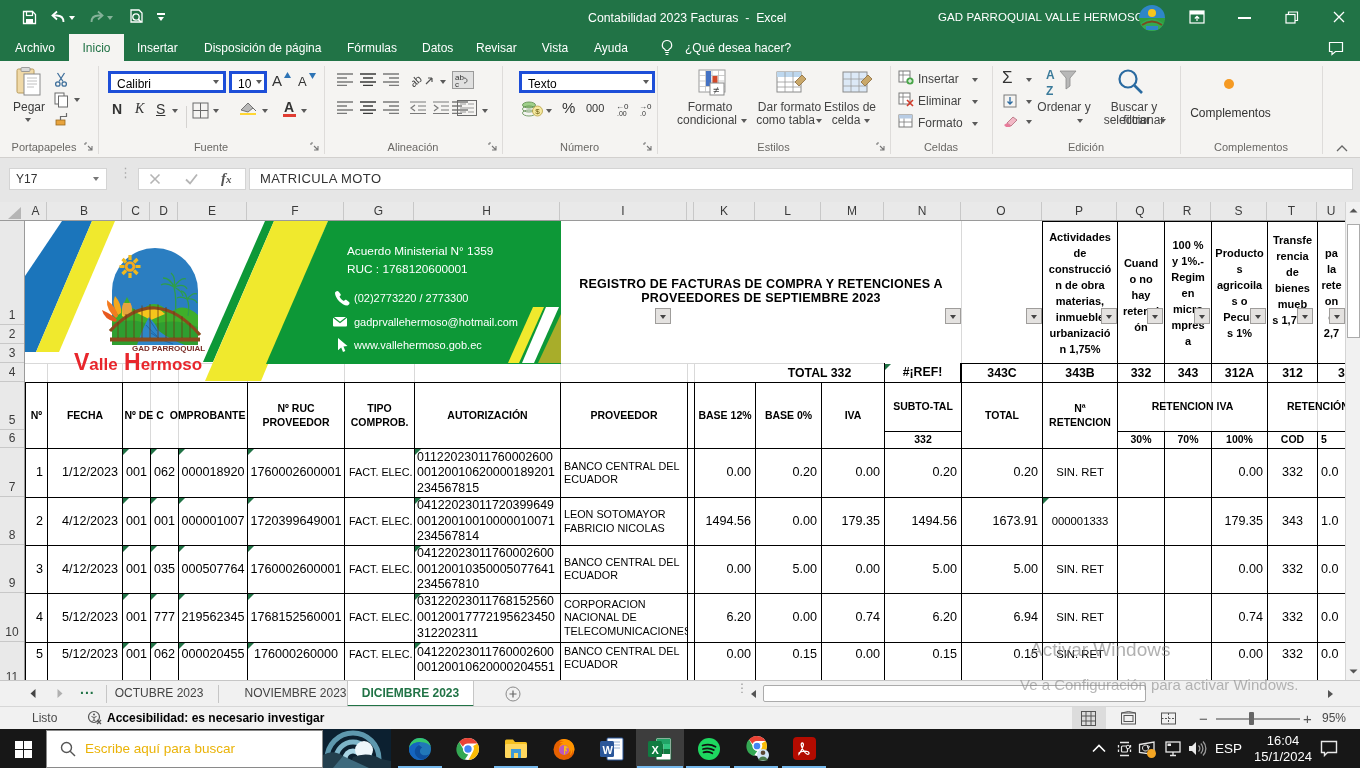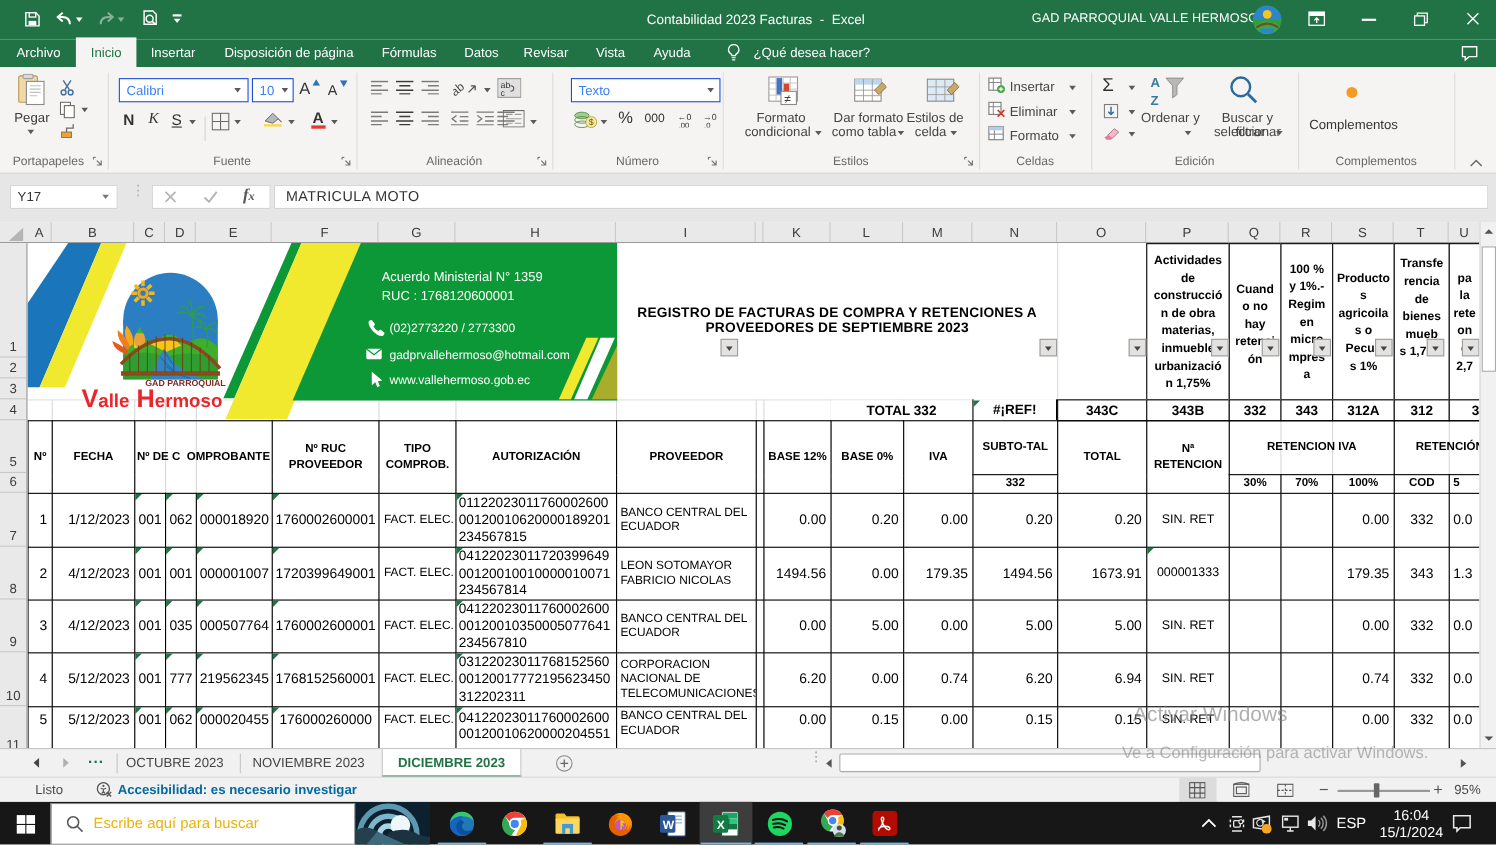--- a/index.html
+++ b/index.html
@@ -11,21 +11,21 @@
 #titlebar .t{position:absolute;color:#fff;font-size:12.5px;white-space:nowrap;}
 
 #tabrow{position:absolute;left:0;top:36px;width:1360px;height:25px;background:#217346;}
 #tabrow .tab{position:absolute;top:0;height:25px;line-height:25px;color:#fff;font-size:12px;text-align:center;white-space:nowrap;}
 #inicioTab{position:absolute;left:69px;top:34px;width:55px;height:27px;background:#f5f4f2;color:#217346;font-size:12px;text-align:center;line-height:29px;}
 
 #ribbon{position:absolute;left:0;top:61px;width:1360px;height:97px;background:#f5f4f2;border-bottom:1px solid #d2d0ce;}
 .gdiv{position:absolute;top:5px;height:88px;width:1px;background:#dedcda;}
 .glabel{position:absolute;top:80px;height:14px;font-size:11px;color:#6a6865;text-align:center;white-space:nowrap;}
 .rtext{position:absolute;font-size:12px;color:#444;white-space:nowrap;}
-.combo{position:absolute;background:#fff;border:1px solid #1d4ed8;font-size:12px;color:#3b82f6;}
+.combo{position:absolute;background:#fff;border:3px solid #1d4ed8;font-size:12px;color:#000000;}
 .caret{position:absolute;width:0;height:0;border-left:3.5px solid transparent;border-right:3.5px solid transparent;border-top:4px solid #5a5a5a;}
 .launcher{position:absolute;width:10px;height:10px;}
 
 #fbar{position:absolute;left:0;top:158px;width:1360px;height:44px;background:#e6e6e6;}
 .fbox{position:absolute;background:#fff;border:1px solid #d4d4d4;}
 
 #colhdr{position:absolute;left:0;top:202px;width:1360px;height:19px;background:#e9e9e9;border-bottom:1px solid #9a9a9a;}
 #colhdr .cl{position:absolute;top:0;height:18px;line-height:19px;text-align:center;font-size:12px;color:#3b3b3b;border-right:1px solid #c8c8c8;}
 
 #sheet{position:absolute;left:0;top:221px;width:1345px;height:459px;background:#fff;overflow:hidden;}
@@ -662,21 +662,21 @@
             <td class="cR">1494.56</td>
             <td class="cR">0.00</td>
             <td class="cR">179.35</td>
             <td class="cR">1494.56</td>
             <td class="cR">1673.91</td>
             <td class="fP">000001333</td>
             <td></td>
             <td></td>
             <td class="cR">179.35</td>
             <td>343</td>
-            <td class="cL">1.3</td>
+            <td class="cL">1.0</td>
 </tr>
 <tr style="height:47px">
  <td class="cR">3</td>
             <td class="cR">4/12/2023</td>
             <td>001</td>
             <td>035</td>
             <td>000507764</td>
             <td>1760002600001</td>
             <td class="fG">FACT. ELEC.</td>
             <td class="cA">04122023011760002600<br>00120010350005077641<br>234567810</td>
@@ -786,21 +786,21 @@
  <svg class="abs" style="left:28px;top:7px" width="10" height="11" viewBox="0 0 10 11">
         <path d="M7.5 1 2.5 5.5 7.5 10z" fill="#444"></path>
       </svg>
  <svg class="abs" style="left:55px;top:7px" width="10" height="11" viewBox="0 0 10 11">
         <path d="M2.5 1 7.5 5.5 2.5 10z" fill="#b0b0b0"></path>
       </svg>
  <div class="abs" style="left:80px;top:0px;color:#217346;font-weight:bold;font-size:14px;letter-spacing:1px">...</div>
  <div class="abs" style="left:106px;top:4px;width:1px;height:18px;background:#c6c6c6"></div>
  <div class="abs" style="left:113px;top:5px;width:92px;text-align:center">OCTUBRE 2023</div>
  <div class="abs" style="left:218px;top:4px;width:1px;height:18px;background:#c6c6c6"></div>
- <div class="abs" style="left:228px;top:5px;width:105px;text-align:center">NOVIEMBRE 2023</div>
+ <div class="abs" style="left:243px;top:5px;width:105px;text-align:center">NOVIEMBRE 2023</div>
  <div class="abs" style="left:347px;top:0;width:127px;height:26px;background:#fff;border-left:1px solid #c6c6c6;border-right:1px solid #c6c6c6;border-bottom:2px solid #217346;color:#217346;font-weight:bold;text-align:center;line-height:24px">DICIEMBRE 2023</div>
  <svg class="abs" style="left:505px;top:5px" width="16" height="16" viewBox="0 0 16 16">
         <circle cx="8" cy="8" r="7" fill="none" stroke="#8a8a8a" stroke-width="1"></circle>
         <path d="M8 4.5v7M4.5 8h7" stroke="#666" stroke-width="1.2"></path>
       </svg>
  <div class="abs" style="left:736px;top:5px;color:#999;font-size:12px;line-height:5px">⋮</div>
  <div class="abs" style="left:746px;top:3px;width:594px;height:20px;background:#f1f1f1"></div>
  <svg class="abs" style="left:749px;top:8px" width="9" height="10" viewBox="0 0 9 10">
         <path d="M7 1 2 5 7 9z" fill="#555"></path>
       </svg>
@@ -811,21 +811,21 @@
 </div>
 
 <div id="statusbar">
  <div class="abs" style="left:32px;top:4px">Listo</div>
  <svg class="abs" style="left:87px;top:3px" width="16" height="16" viewBox="0 0 16 16">
         <circle cx="7" cy="7" r="5.5" fill="none" stroke="#555" stroke-width="1.2"></circle>
         <circle cx="7" cy="4.5" r="1" fill="#555"></circle>
         <path d="M4.5 6.5l2.5 1 2.5-1M7 7.5v2l-1.5 2M7 9.5l1.5 2" stroke="#555" stroke-width="1" fill="none"></path>
         <path d="M10 10l4 4M14 10l-4 4" stroke="#555" stroke-width="1.3"></path>
       </svg>
- <div class="abs" style="left:107px;top:4px;font-weight:bold;color:#0369a1">Accesibilidad: es necesario investigar</div>
+ <div class="abs" style="left:107px;top:4px;font-weight:bold;color:#000000">Accesibilidad: es necesario investigar</div>
  <div class="abs" style="left:1072px;top:0px;width:34px;height:22px;background:#dcdcdc"></div>
  <svg class="abs" style="left:1081px;top:4px" width="15" height="15" viewBox="0 0 15 15">
         <rect x="0.5" y="0.5" width="14" height="14" fill="none" stroke="#555" stroke-width="1"></rect>
         <path d="M0.5 5h14M0.5 10h14M5 0.5v14M10 0.5v14" stroke="#555" stroke-width="1"></path>
       </svg>
  <svg class="abs" style="left:1121px;top:4px" width="15" height="15" viewBox="0 0 15 15">
         <rect x="0.5" y="2" width="14" height="11" fill="none" stroke="#555" stroke-width="1"></rect>
         <rect x="3" y="4.5" width="9" height="6" fill="none" stroke="#555" stroke-width="1"></rect>
         <path d="M0.5 2 Q7.5 -1 14.5 2" fill="none" stroke="#555" stroke-width="1"></path>
       </svg>

